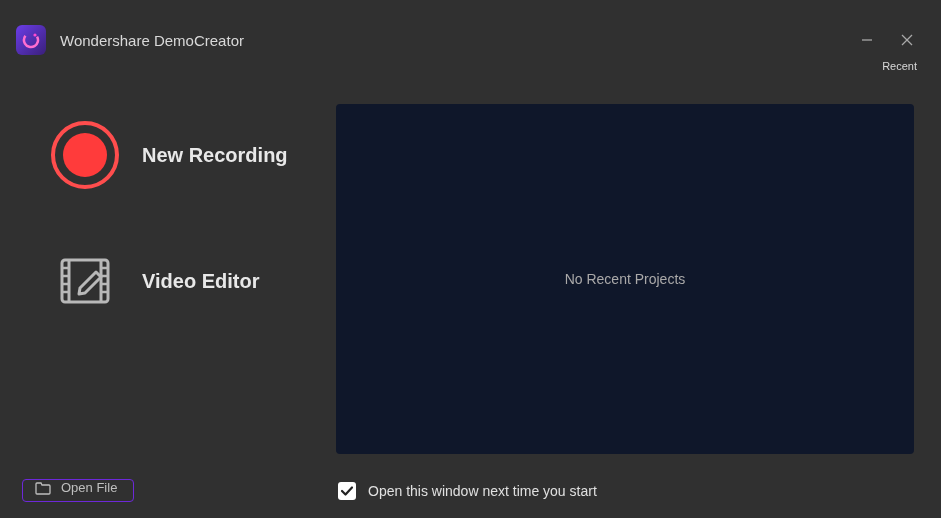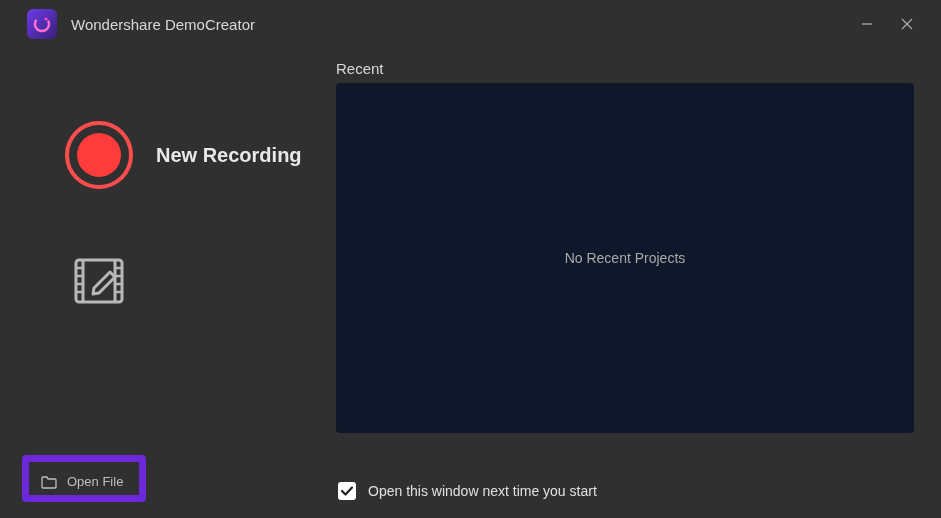--- a/index.html
+++ b/index.html
@@ -5,24 +5,24 @@
   * { box-sizing: border-box; margin: 0; padding: 0; }
   body {
     width: 941px; height: 518px;
     background: #303030;
     font-family: "Segoe UI", Arial, sans-serif;
     color: #e0e0e0;
     overflow: hidden;
     position: relative;
   }
   .titlebar {
-    position: absolute; top: 0; left: 0; right: 0;
+    position: absolute; top: 16px; left: 0; right: 0;
     height: 48px;
     display: flex; align-items: center;
-    padding-left: 27px;
+    padding-left: 16px;
   }
   .logo-wrap {
     width: 30px; height: 30px;
     border-radius: 6px;
     background: linear-gradient(135deg, #6b3de8, #3a1f7a);
     display: flex; align-items: center; justify-content: center;
     margin-right: 14px;
   }
   .logo-inner {
     width: 18px; height: 18px;
@@ -39,59 +39,60 @@
   .win-btn {
     width: 40px; height: 40px;
     display: flex; align-items: center; justify-content: center;
     color: #a8a8a8;
     cursor: pointer;
   }
   .sidebar {
     position: absolute;
     left: 0; top: 120px;
     width: 325px;
-    padding-left: 64px;
+    padding-left: 50px;
   }
   .menu-item {
     display: flex; align-items: center;
     margin-bottom: 56px;
     cursor: pointer;
   }
   .menu-icon {
     width: 70px; height: 70px;
     display: flex; align-items: center; justify-content: center;
     margin-right: 22px;
   }
   .menu-label {
     font-size: 20px; font-weight: 600; color: #e8e8e8;
   }
   .recent-section {
     position: absolute;
     left: 336px; top: 60px;
     right: 24px;
   }
   .recent-heading {
-    font-size: 15px; color: #d8d8d8; font-weight: 400;
-    margin-bottom: 6px;
+    font-size: 11px; color: #d8d8d8; font-weight: 400;
+    margin-bottom: 32px;
+    text-align: right;
   }
   .recent-panel {
     width: 578px; height: 350px;
     background: #0f172a;
     border-radius: 4px;
     display: flex; align-items: center; justify-content: center;
   }
   .no-recent {
     font-size: 14px; color: #aaa9a9;
   }
   .open-file-btn {
     position: absolute;
     left: 22px; bottom: 16px;
-    border: 7px solid #6d28d9;
+    border: 1px solid #6d28d9;
     border-radius: 4px;
-    padding: 12px 16px 6px 12px;
+    padding: 0 16px 6px 12px;
     display: flex; align-items: center;
     color: #bfbfbf;
     font-size: 13px;
     cursor: pointer;
     background: transparent;
   }
   .open-file-btn .icon {
     margin-right: 10px; display: flex;
   }
   .startup-row {
@@ -161,20 +162,21 @@
         <line x1="8" y1="26" x2="15" y2="26" stroke="#b8b8b8" stroke-width="2.5"></line>
         <line x1="8" y1="34" x2="15" y2="34" stroke="#b8b8b8" stroke-width="2.5"></line>
         <line x1="8" y1="42" x2="15" y2="42" stroke="#b8b8b8" stroke-width="2.5"></line>
         <line x1="47" y1="18" x2="54" y2="18" stroke="#b8b8b8" stroke-width="2.5"></line>
         <line x1="47" y1="26" x2="54" y2="26" stroke="#b8b8b8" stroke-width="2.5"></line>
         <line x1="47" y1="34" x2="54" y2="34" stroke="#b8b8b8" stroke-width="2.5"></line>
         <line x1="47" y1="42" x2="54" y2="42" stroke="#b8b8b8" stroke-width="2.5"></line>
         <path d="M 26 38 L 42 22 L 47 27 L 31 43 L 25 44 Z" fill="none" stroke="#b8b8b8" stroke-width="3" stroke-linejoin="round"></path>
       </svg>
     </div>
+    <div class="menu-label">Video Editor</div>
   </div>
 </div>
 
 <div class="recent-section">
   <div class="recent-heading">Recent</div>
   <div class="recent-panel">
     <div class="no-recent">No Recent Projects</div>
   </div>
 </div>
 

